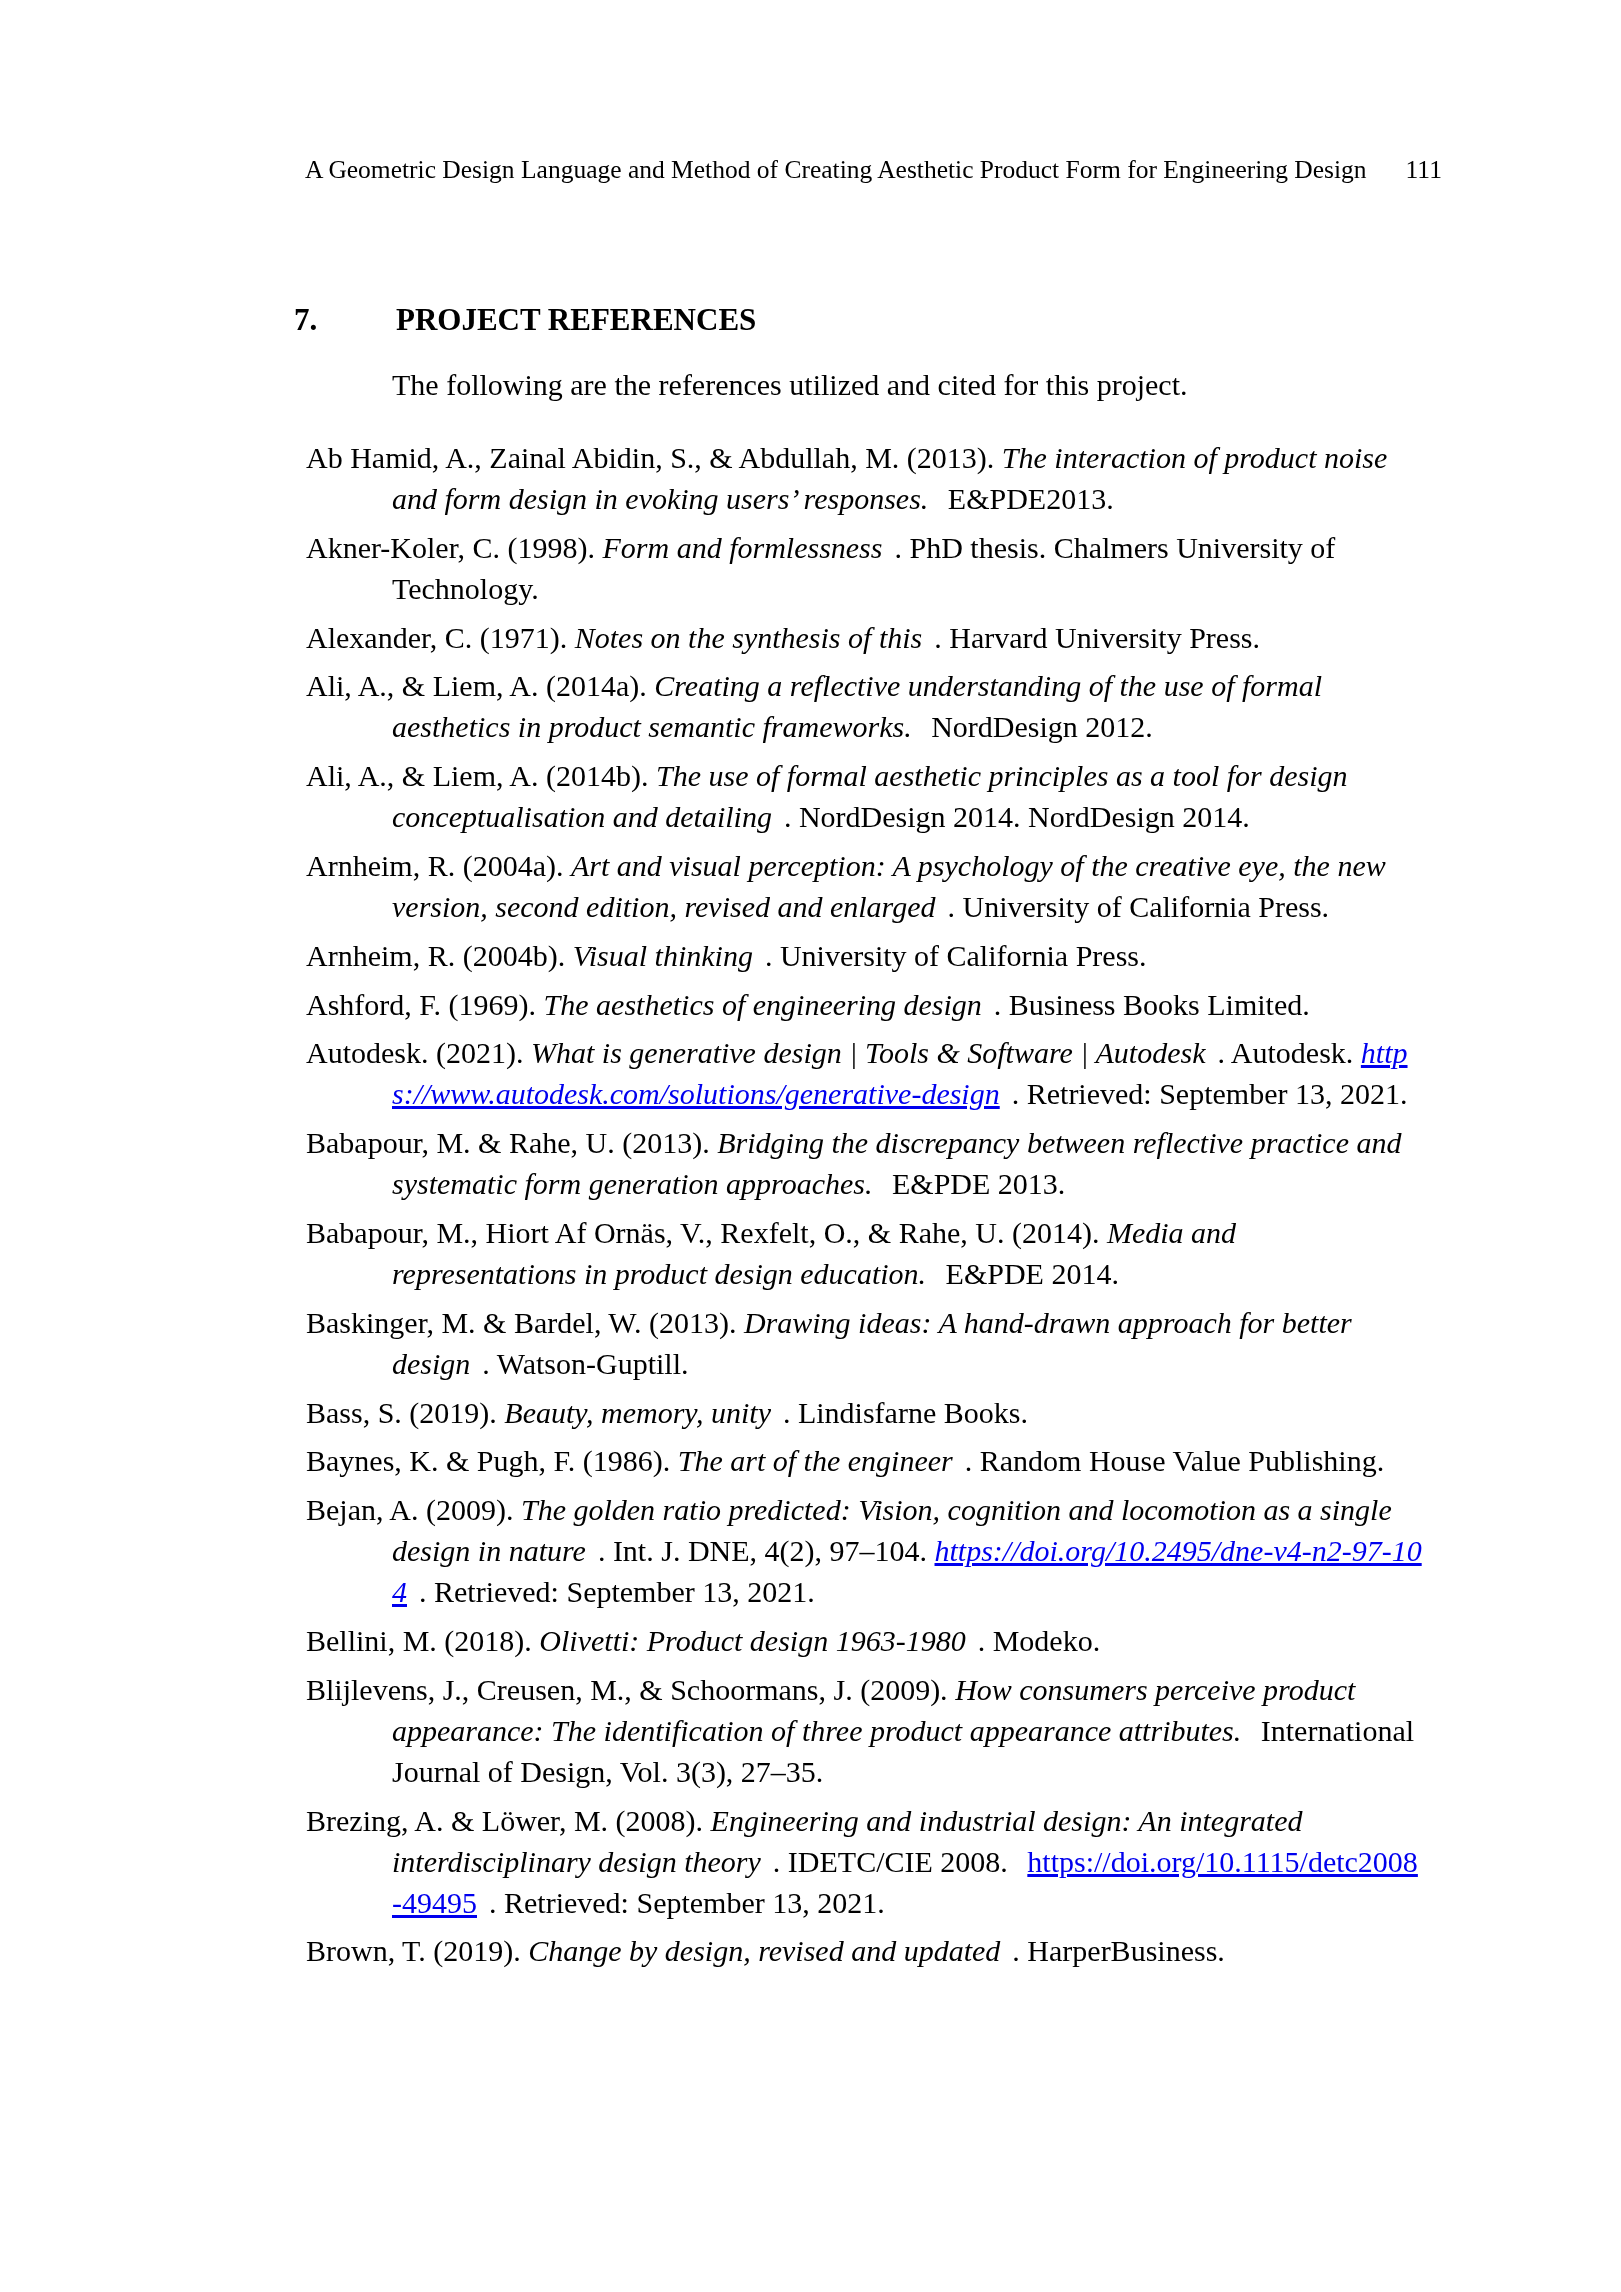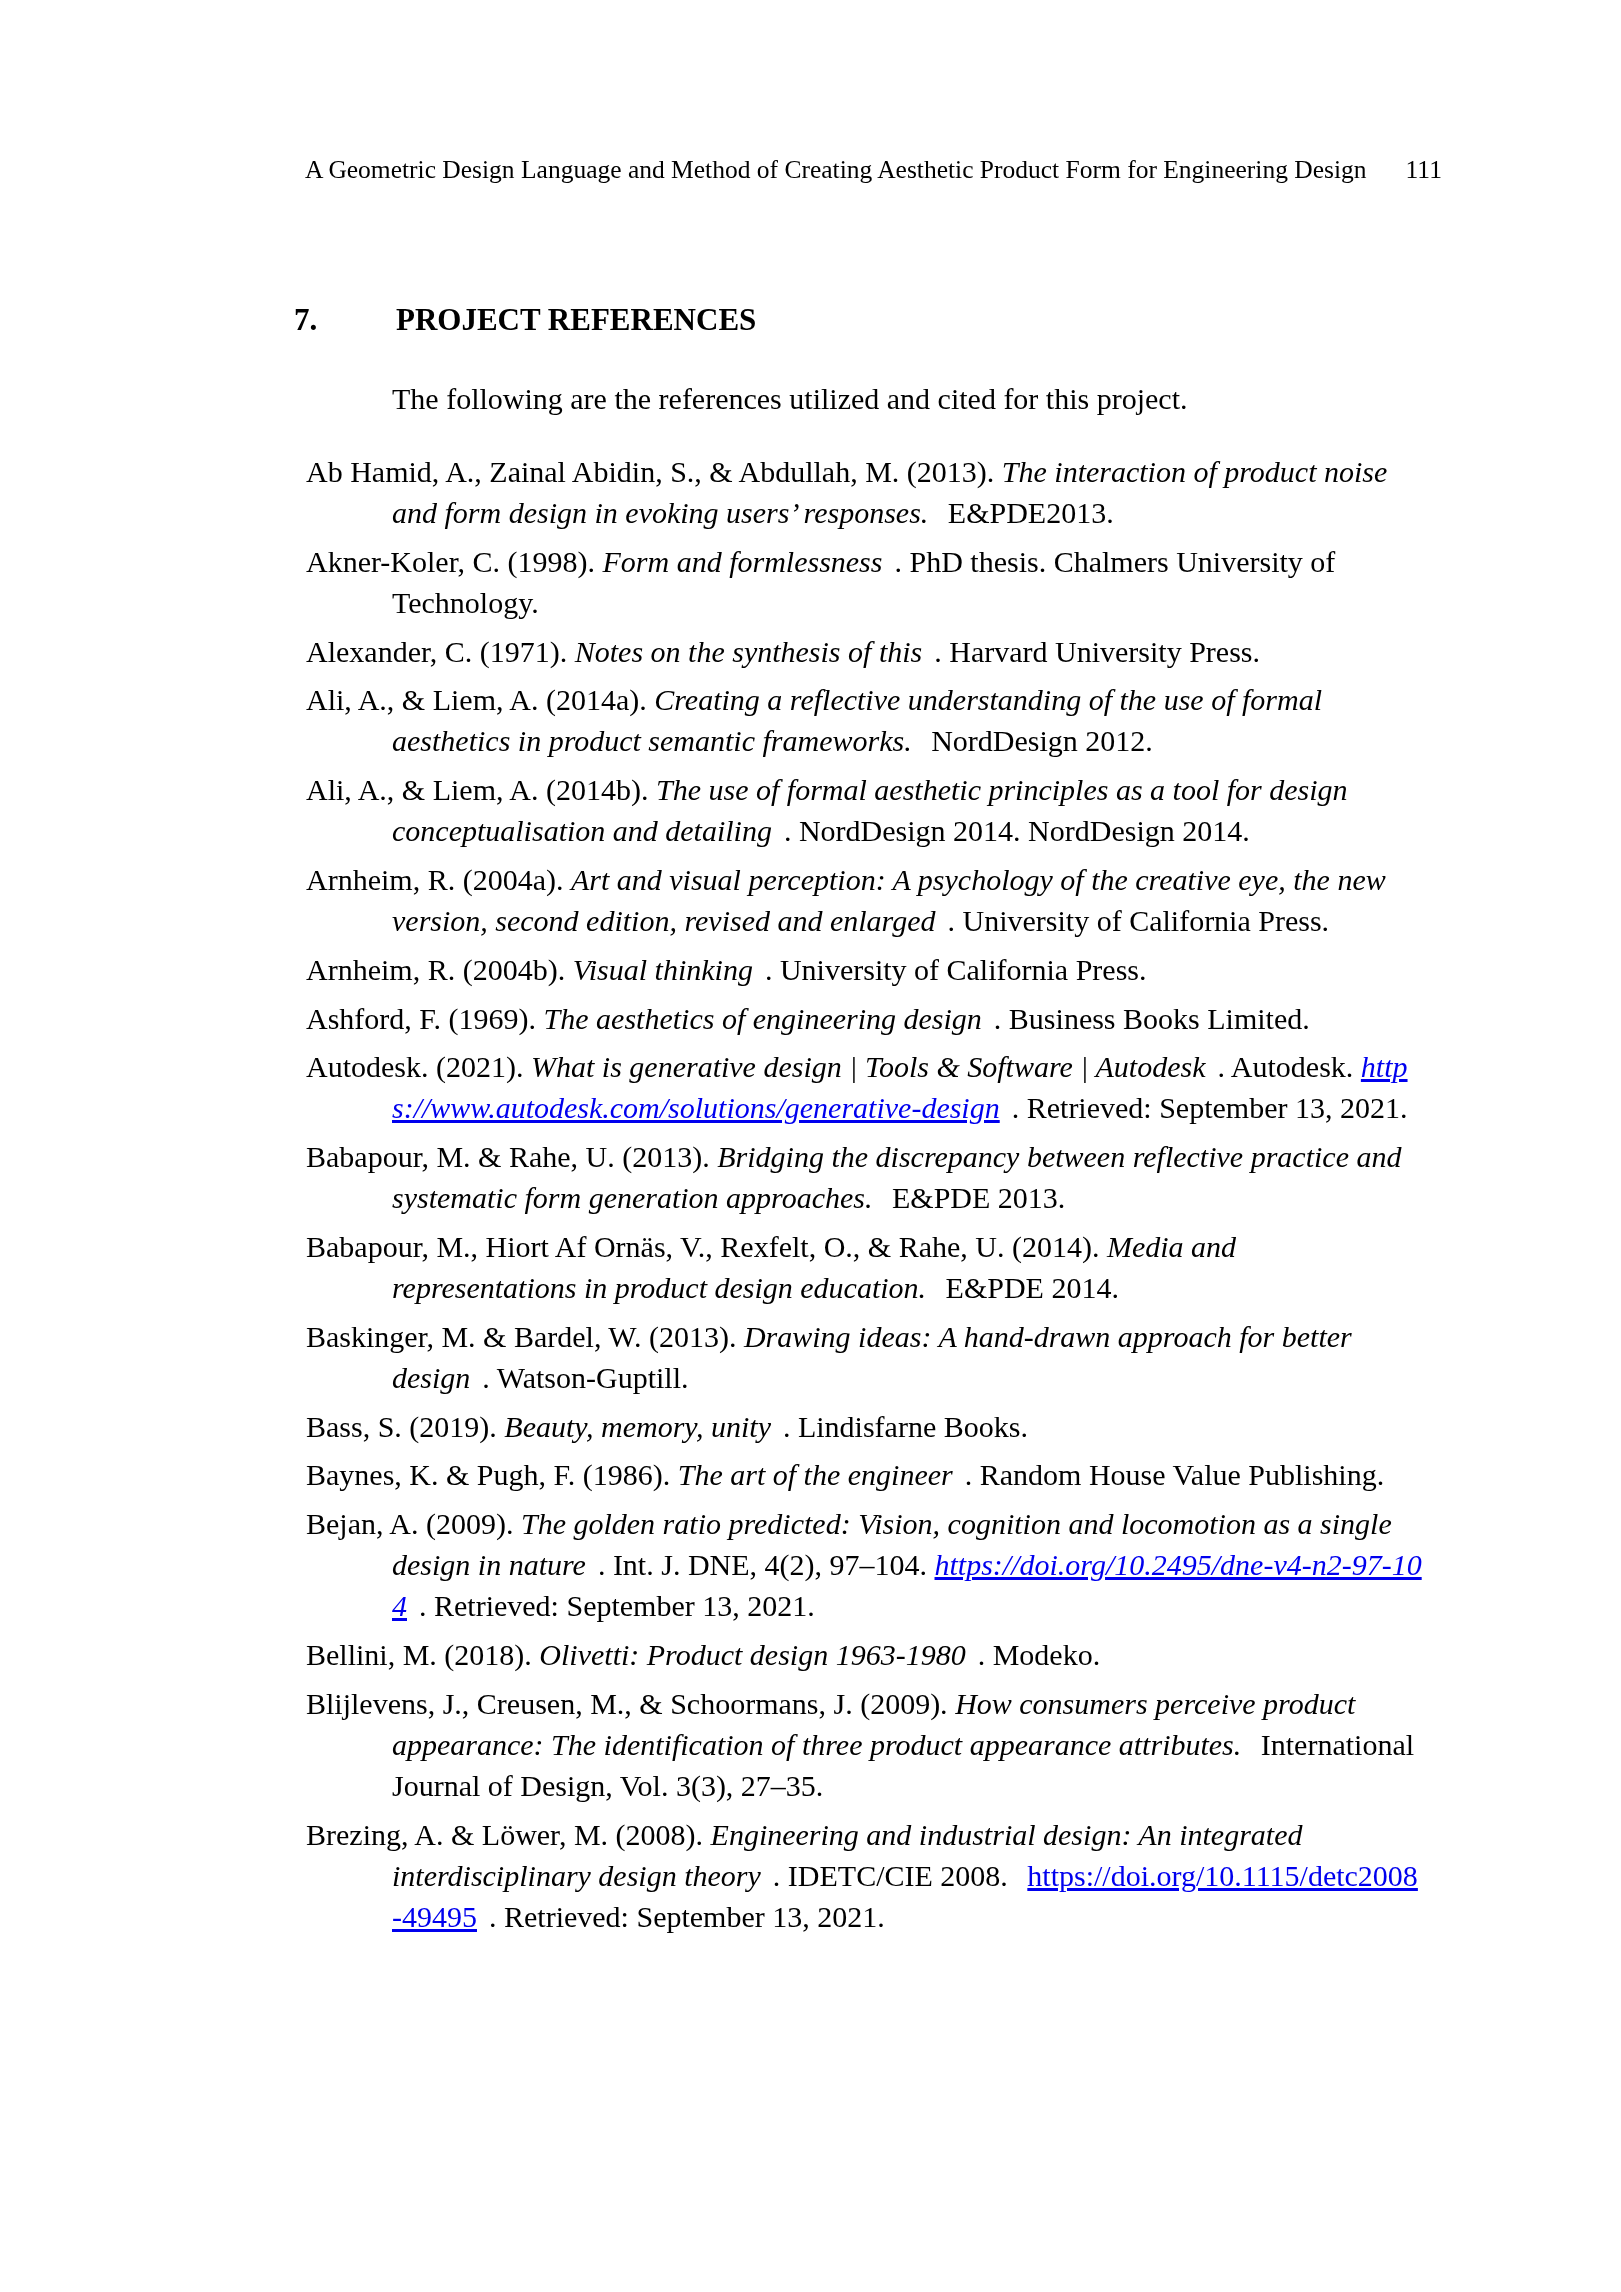--- a/index.html
+++ b/index.html
@@ -43,21 +43,21 @@
     display: flex;
     font-weight: bold;
     font-size: 31px;
     line-height: 41px;
   }
   .section-number {
     width: 102px;
     flex: 0 0 102px;
   }
   .intro {
-    margin: 38px 0 0 0;
+    margin: 24px 0 0 0;
     text-indent: 98px;
     font-family: Liberation Serif, serif;
   }
   .refs {
     margin-top: 32px;
   }
   .ref {
     margin: 0 0 7.8px 0;
     padding-left: 98px;
     text-indent: -98px;
@@ -104,18 +104,19 @@
         <p class="ref"><span class="r">Autodesk. (2021). </span><span class="i">What is generative design | Tools &amp; Software | Autodesk</span><span class="r">. Autodesk. </span><a href="#" class="link i">https://www.autodesk.com/solutions/generative-design</a><span class="r">. Retrieved: September 13, 2021.</span></p>
         <p class="ref"><span class="r">Babapour, M. &amp; Rahe, U. (2013). </span><span class="i">Bridging the discrepancy between reflective practice and systematic form generation approaches.</span><span class="r"> E&amp;PDE 2013.</span></p>
         <p class="ref"><span class="r">Babapour, M., Hiort Af Ornäs, V., Rexfelt, O., &amp; Rahe, U. (2014). </span><span class="i">Media and representations in product design education.</span><span class="r"> E&amp;PDE 2014.</span></p>
         <p class="ref"><span class="r">Baskinger, M. &amp; Bardel, W. (2013). </span><span class="i">Drawing ideas: A hand-drawn approach for better design</span><span class="r">. Watson-Guptill.</span></p>
         <p class="ref"><span class="r">Bass, S. (2019). </span><span class="i">Beauty, memory, unity</span><span class="r">. Lindisfarne Books.</span></p>
         <p class="ref"><span class="r">Baynes, K. &amp; Pugh, F. (1986). </span><span class="i">The art of the engineer</span><span class="r">. Random House Value Publishing.</span></p>
         <p class="ref"><span class="r">Bejan, A. (2009). </span><span class="i">The golden ratio predicted: Vision, cognition and locomotion as a single design in nature</span><span class="r">. Int. J. DNE, 4(2), 97–104. </span><a href="#" class="link i">https://doi.org/10.2495/dne-v4-n2-97-104</a><span class="r">. Retrieved: September 13, 2021.</span></p>
         <p class="ref"><span class="r">Bellini, M. (2018). </span><span class="i">Olivetti: Product design 1963-1980</span><span class="r">. Modeko.</span></p>
         <p class="ref"><span class="r">Blijlevens, J., Creusen, M., &amp; Schoormans, J. (2009). </span><span class="i">How consumers perceive product appearance: The identification of three product appearance attributes.</span><span class="r"> International Journal of Design, Vol. 3(3), 27–35.</span></p>
         <p class="ref"><span class="r">Brezing, A. &amp; Löwer, M. (2008). </span><span class="i">Engineering and industrial design: An integrated interdisciplinary design theory</span><span class="r">. IDETC/CIE 2008. </span><a href="#" class="link r">https://doi.org/10.1115/detc2008-49495</a><span class="r">. Retrieved: September 13, 2021.</span></p>
+        <p class="ref"><span class="r">Brown, T. (2019). </span><span class="i">Change by design, revised and updated</span><span class="r">. HarperBusiness.</span></p>
       </div>
 
   </div>
 
 </div>
 
 
 </body></html>

